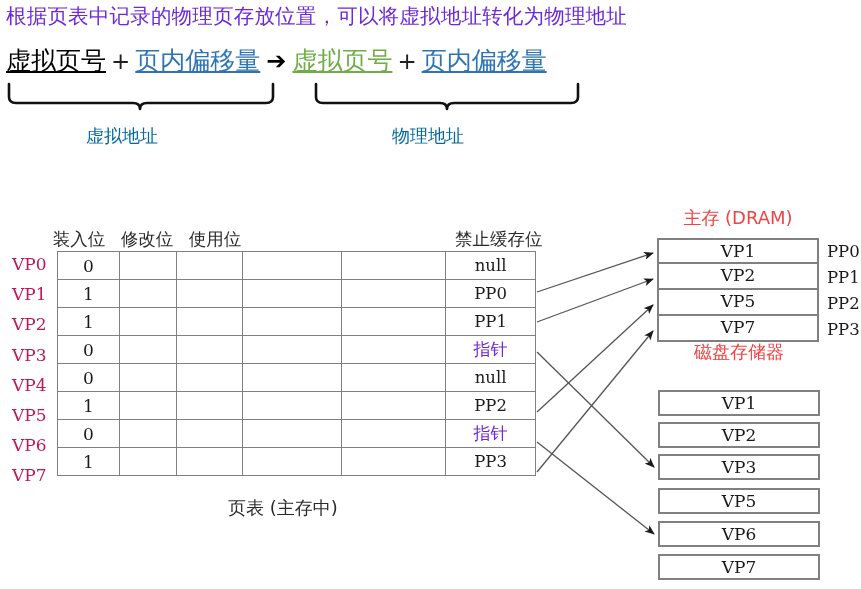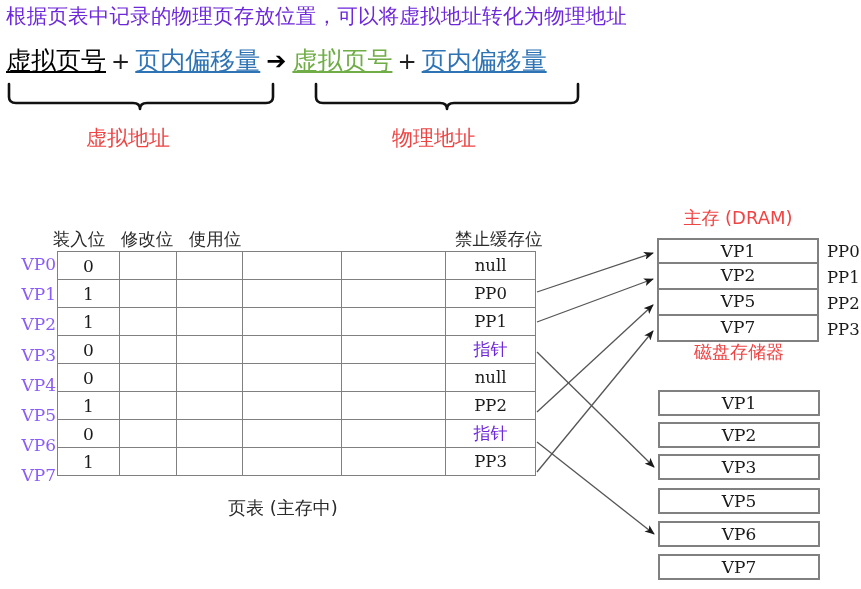--- a/index.html
+++ b/index.html
@@ -41,22 +41,22 @@
   }
   .arrowglyph {
     color: #000000;
     font-size: 24px;
     font-weight: bold;
     padding: 0 6px;
   }
 
   
   .brace-label {
-    font-size: 21px;
-    color: #ef4444;
+    font-size: 18px;
+    color: #0369a1;
     white-space: nowrap;
   }
 
   
   #pt-headers {
     top: 227px;
     left: 0; width: 861px;
     height: 24px;
     font-size: 17.5px;
     color: #2b2b2b;
@@ -77,24 +77,24 @@
     text-align: center;
     font-size: 17px;
     color: #1a1a1a;
   }
   #page-table td.loc { font-size: 16.5px; }
   #page-table td.ptr { color: #6d28d9; font-family: "DejaVu Sans", "Liberation Sans", sans-serif; font-size: 17px; }
   .vp-label {
     position: absolute;
     left: 12px;
     width: 44px;
-    text-align: right;
+    text-align: left;
     font-family: "DejaVu Serif", "Liberation Serif", serif;
     font-size: 17px;
-    color: #8b5cf6;
+    color: #be185d;
   }
   #pt-caption {
     left: 228px; top: 496px;
     font-size: 18px;
     color: #2b2b2b;
     white-space: nowrap;
   }
 
   
   .mem-title {

